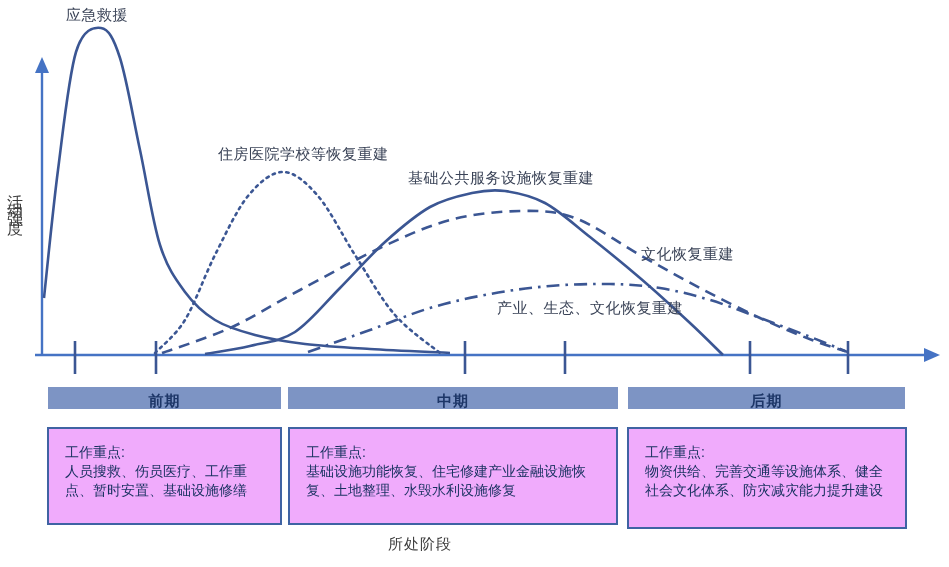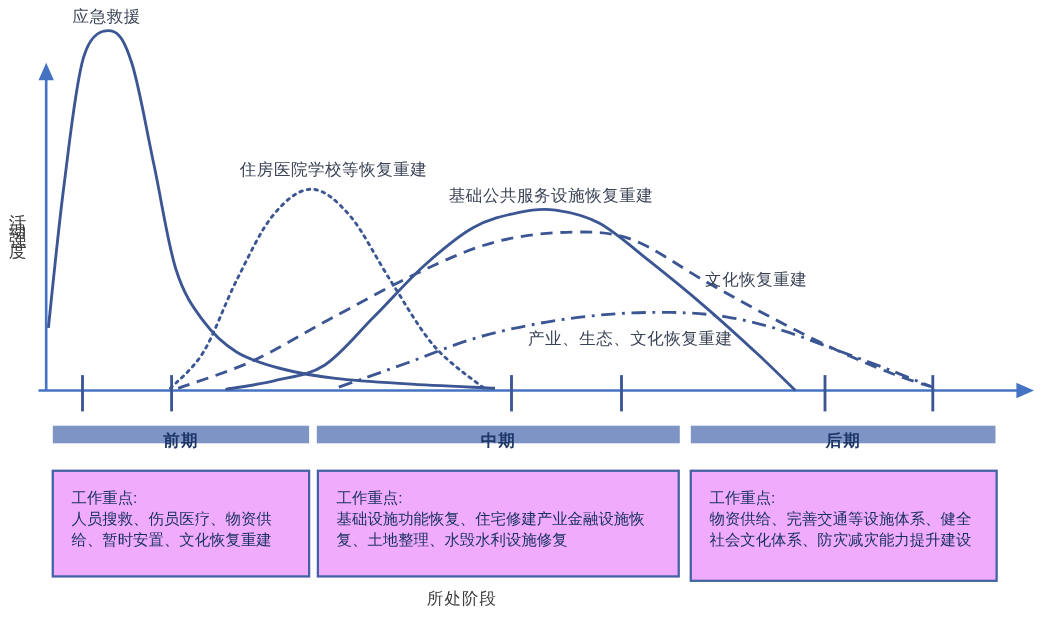--- a/index.html
+++ b/index.html
@@ -15,21 +15,21 @@
   }
   .y-label{
     position:absolute;left:4px;top:182px;font-size:16px;color:#3c3c3c;
     writing-mode:vertical-rl;text-orientation:upright;letter-spacing:8px;
   }
   .x-label{
     position:absolute;left:388px;top:535px;width:150px;text-align:left;
     font-size:15px;color:#3c3c3c;letter-spacing:1px;
   }
   .phase-bar{
-    position:absolute;top:387px;height:16px;line-height:27px;
+    position:absolute;top:387px;height:22px;line-height:27px;
     background:#7d94c4;color:#1d3667;font-size:15px;font-weight:bold;
     text-align:center;letter-spacing:1px;
   }
   .focus-box{
     position:absolute;top:427px;background:#f0abfc;border:2px solid #3f63a3;
     box-sizing:border-box;color:#17305f;font-size:14px;line-height:19px;
     padding:14px 12px 8px 16px;
   }
   .focus-title{margin:0 0 0 0;}
   .focus-body{margin:0;}
@@ -58,33 +58,33 @@
     </svg>
 
   <div class="clabel" style="left:66px;top:6px">应急救援</div>
 
   <div class="clabel" style="left:408px;top:169px">基础公共服务设施恢复重建</div>
 
   <div class="clabel" style="left:218px;top:145px">住房医院学校等恢复重建</div>
 
   <div class="clabel" style="left:641px;top:245px">文化恢复重建</div>
 
-  <div class="clabel" style="left:480px;top:299px">产业、生态、文化恢复重建</div>
+  <div class="clabel" style="left:497px;top:299px">产业、生态、文化恢复重建</div>
 
   <div class="y-label">活动强度</div>
 
   <div class="x-label">所处阶段</div>
 
   <div class="phase-bar" style="left:48px;width:233px">前期</div>
   <div class="phase-bar" style="left:628px;width:277px">后期</div>
   <div class="phase-bar" style="left:288px;width:330px">中期</div>
 
   <div class="focus-box" style="left:47px;width:235px;height:98px">
     <p class="focus-title">工作重点:</p>
-    <p class="focus-body">人员搜救、伤员医疗、物资供给、暂时安置、文化恢复重建</p>
+    <p class="focus-body">人员搜救、伤员医疗、工作重点、暂时安置、基础设施修缮</p>
   </div>
 
   <div class="focus-box" style="left:288px;width:330px;height:98px">
     <p class="focus-title">工作重点:</p>
     <p class="focus-body">基础设施功能恢复、住宅修建产业金融设施恢复、土地整理、水毁水利设施修复</p>
   </div>
 
   <div class="focus-box" style="left:627px;width:280px;height:102px">
     <p class="focus-title">工作重点:</p>
     <p class="focus-body">物资供给、完善交通等设施体系、健全社会文化体系、防灾减灾能力提升建设</p>

